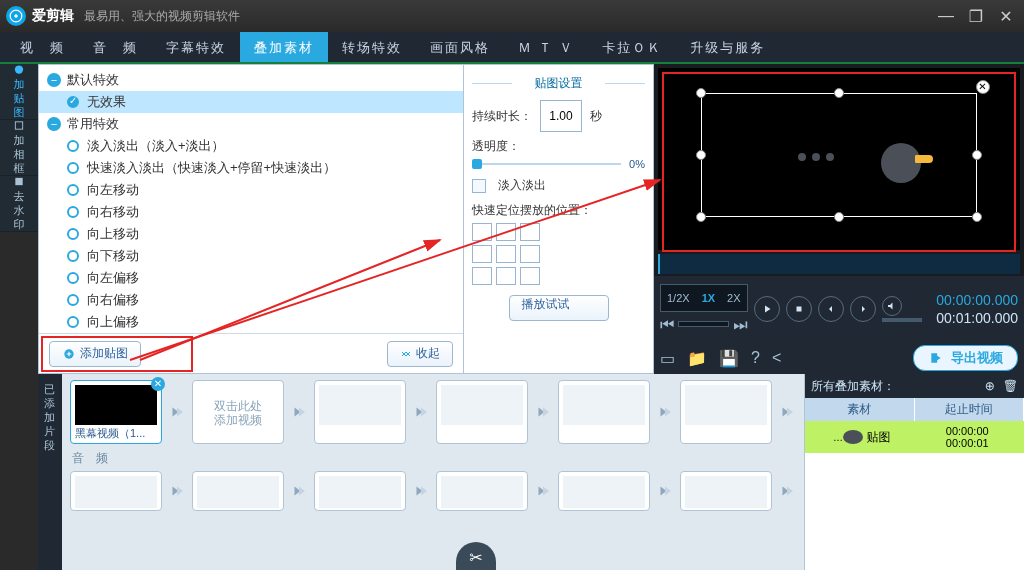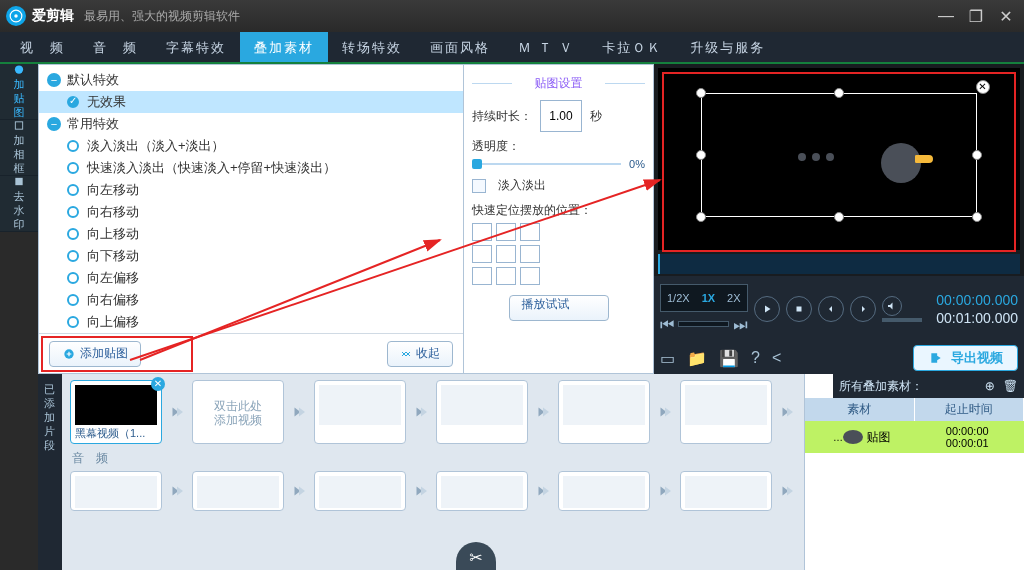--- a/index.html
+++ b/index.html
@@ -33,21 +33,21 @@
 .tree .item.selected { background: #bfe6ff; }
 .tree .item.selected .circ { background: #2aa8e0; position: relative; }
 .tree .item.selected .circ::after { content: "✓"; color: #fff; font-size: 10px; position: absolute; left: 0; top: -3px; }
 
 .panel-left-foot { height: 40px; border-top: 1px solid #d0dae4; display: flex; align-items: center; padding: 0 10px; position: relative; }
 .btn { height: 26px; padding: 0 12px; border: 1px solid #9db7cf; border-radius: 4px; background: linear-gradient(#fff,#eaf3fb); font-size: 12px; color: #2b5e9b; display: inline-flex; align-items: center; cursor: pointer; gap: 4px; }
 .panel-left-foot .spacer { flex: 1; }
 .red-box { position: absolute; border: 2px solid #e52424; pointer-events: none; }
 
 .panel-mid { width: 190px; background: #fff; border: 1px solid #b0c4d8; border-left: none; padding: 10px 8px; font-size: 12px; color: #333; }
-.panel-mid .legend { text-align: center; color: #8b5cf6; margin-bottom: 8px; font-size: 12px; position: relative; }
+.panel-mid .legend { text-align: center; color: #0369a1; margin-bottom: 8px; font-size: 12px; position: relative; }
 .panel-mid .legend::before, .panel-mid .legend::after { content: ""; position: absolute; top: 8px; width: 40px; height: 1px; background: #bcd8f0; }
 .panel-mid .legend::before { left: 0; } .panel-mid .legend::after { right: 0; }
 .panel-mid .row { display: flex; align-items: center; margin-bottom: 6px; gap: 8px; }
 .panel-mid input[type=text] { width: 42px; height: 32px; border: 1px solid #99b5d1; text-align: center; font-size: 12px; }
 .panel-mid .slider { flex: 1; height: 14px; position: relative; }
 .panel-mid .slider .track { position: absolute; left: 0; right: 0; top: 6px; height: 2px; background: #bcd8f0; }
 .panel-mid .slider .thumb { position: absolute; left: 0; top: 2px; width: 10px; height: 10px; background: #2aa8e0; border-radius: 2px; }
 .panel-mid .cb { width: 14px; height: 14px; border: 1px solid #99b5d1; background: #f4f9ff; margin-right: 4px; }
 .panel-mid .grid3 { display: grid; grid-template-columns: repeat(3,20px); grid-template-rows: repeat(3,18px); gap: 4px; margin-top: 4px; }
 .panel-mid .grid3 div { border: 1px solid #99b5d1; cursor: pointer; }
@@ -70,41 +70,41 @@
 .speed { display: flex; align-items: center; height: 28px; background: #0f1820; border: 1px solid #455a6b; }
 .speed .sp { padding: 0 6px; font-size: 11px; color: #9fbdd5; cursor: pointer; }
 .speed .sp.active { color: #2aa8e0; font-weight: bold; }
 .pbtn { width: 26px; height: 26px; border-radius: 50%; border: 1px solid #556b80; display: inline-flex; align-items: center; justify-content: center; cursor: pointer; color: #cfe4f5; }
 .pbtn svg { width: 12px; height: 12px; fill: currentColor; }
 .timecode { flex: 1; text-align: right; color: #cfe4f5; font-size: 14px; line-height: 1.3; font-family: monospace; }
 .timecode .current { color: #2aa8e0; }
 
 .bottombar { height: 32px; background: #1f2833; display: flex; align-items: center; padding: 0 6px; gap: 12px; }
 .bottombar .ic { color: #a9c3d6; cursor: pointer; }
-.bottombar .export { margin-left: auto; height: 26px; padding: 0 14px; border: 1px solid #2aa8e0; border-radius: 4px; color: #2aa8e0; background: #eaf6ff; font-size: 13px; display: inline-flex; align-items: center; gap: 7px; cursor: pointer; font-weight: bold; }
+.bottombar .export { margin-left: auto; height: 26px; padding: 0 14px; border: 1px solid #2aa8e0; border-radius: 12px; color: #2aa8e0; background: #eaf6ff; font-size: 13px; display: inline-flex; align-items: center; gap: 7px; cursor: pointer; font-weight: bold; }
 
 .lower { flex: 1; display: flex; background: #dfe7ef; }
 .strip-lbl { width: 24px; background: #1f2833; color: #a9c3d6; font-size: 11px; padding: 8px 6px; line-height: 14px; }
 .strip-area { flex: 1; padding: 6px 8px; overflow: hidden; }
 .strip { display: flex; align-items: center; gap: 6px; margin-bottom: 4px; }
 .clip { width: 92px; height: 64px; border: 1px solid #b0c4d8; border-radius: 4px; background: #fff; position: relative; cursor: pointer; }
 .clip .thumb { position: absolute; left: 4px; top: 4px; right: 4px; height: 40px; background: #eef3f8; }
 .clip.first { border-color: #2aa8e0; }
 .clip.first .thumb { background: #000; }
 .clip.first .x { position: absolute; right: -4px; top: -4px; width: 14px; height: 14px; border-radius: 50%; background: #2aa8e0; color: #fff; font-size: 10px; line-height: 14px; text-align: center; }
 .clip .cap { position: absolute; left: 4px; bottom: 2px; right: 4px; font-size: 11px; color: #2a5a8c; white-space: nowrap; overflow: hidden; }
 .clip .hint { position: absolute; left: 0; right: 0; top: 18px; text-align: center; font-size: 12px; color: #8aa4b9; line-height: 1.2; }
 .trans { width: 18px; height: 18px; color: #90a8be; }
 .strip-label2 { font-size: 12px; color: #6c8aa3; padding: 2px 2px 4px; }
 .strip.audio .clip { height: 40px; }
 .strip.audio .clip .thumb { height: 32px; }
 .scissors { position: absolute; left: 394px; bottom: -2px; width: 40px; height: 30px; background: #3a4a58; border-radius: 20px 20px 0 0; display: flex; align-items: center; justify-content: center; color: #fff; cursor: pointer; z-index: 10; }
 
 .mat-panel { width: 220px; background: #fff; border-left: 1px solid #b0c4d8; display: flex; flex-direction: column; font-size: 12px; }
-.mat-panel .hd { height: 24px; background: #1f2833; color: #cfe4f5; display: flex; align-items: center; padding: 0 6px; margin-left: 28px; }
+.mat-panel .hd { height: 24px; background: #1f2833; color: #cfe4f5; display: flex; align-items: center; padding: 0 6px; }
 .mat-panel .hd .sp { flex: 1; }
 .mat-panel .hd .ic { color: #cfe4f5; margin-left: 8px; cursor: pointer; }
 .mat-panel .th { display: flex; background: #c2d8ec; color: #305b85; font-size: 12px; }
 .mat-panel .th div { padding: 3px 6px; flex: 1; text-align: center; border-right: 1px solid #fff; }
 .mat-panel .row2 { display: flex; align-items: center; background: #bef264; padding: 2px 4px; }
 .mat-panel .cell { flex: 1; text-align: center; padding: 2px 4px; }
 .mat-panel .emj { width: 20px; height: 14px; background: #4a4f58; border-radius: 50%; display: inline-block; vertical-align: middle; }
 .mat-panel .times { font-family: monospace; font-size: 11px; line-height: 1.1; }
 
 .arrow { position: absolute; pointer-events: none; }

